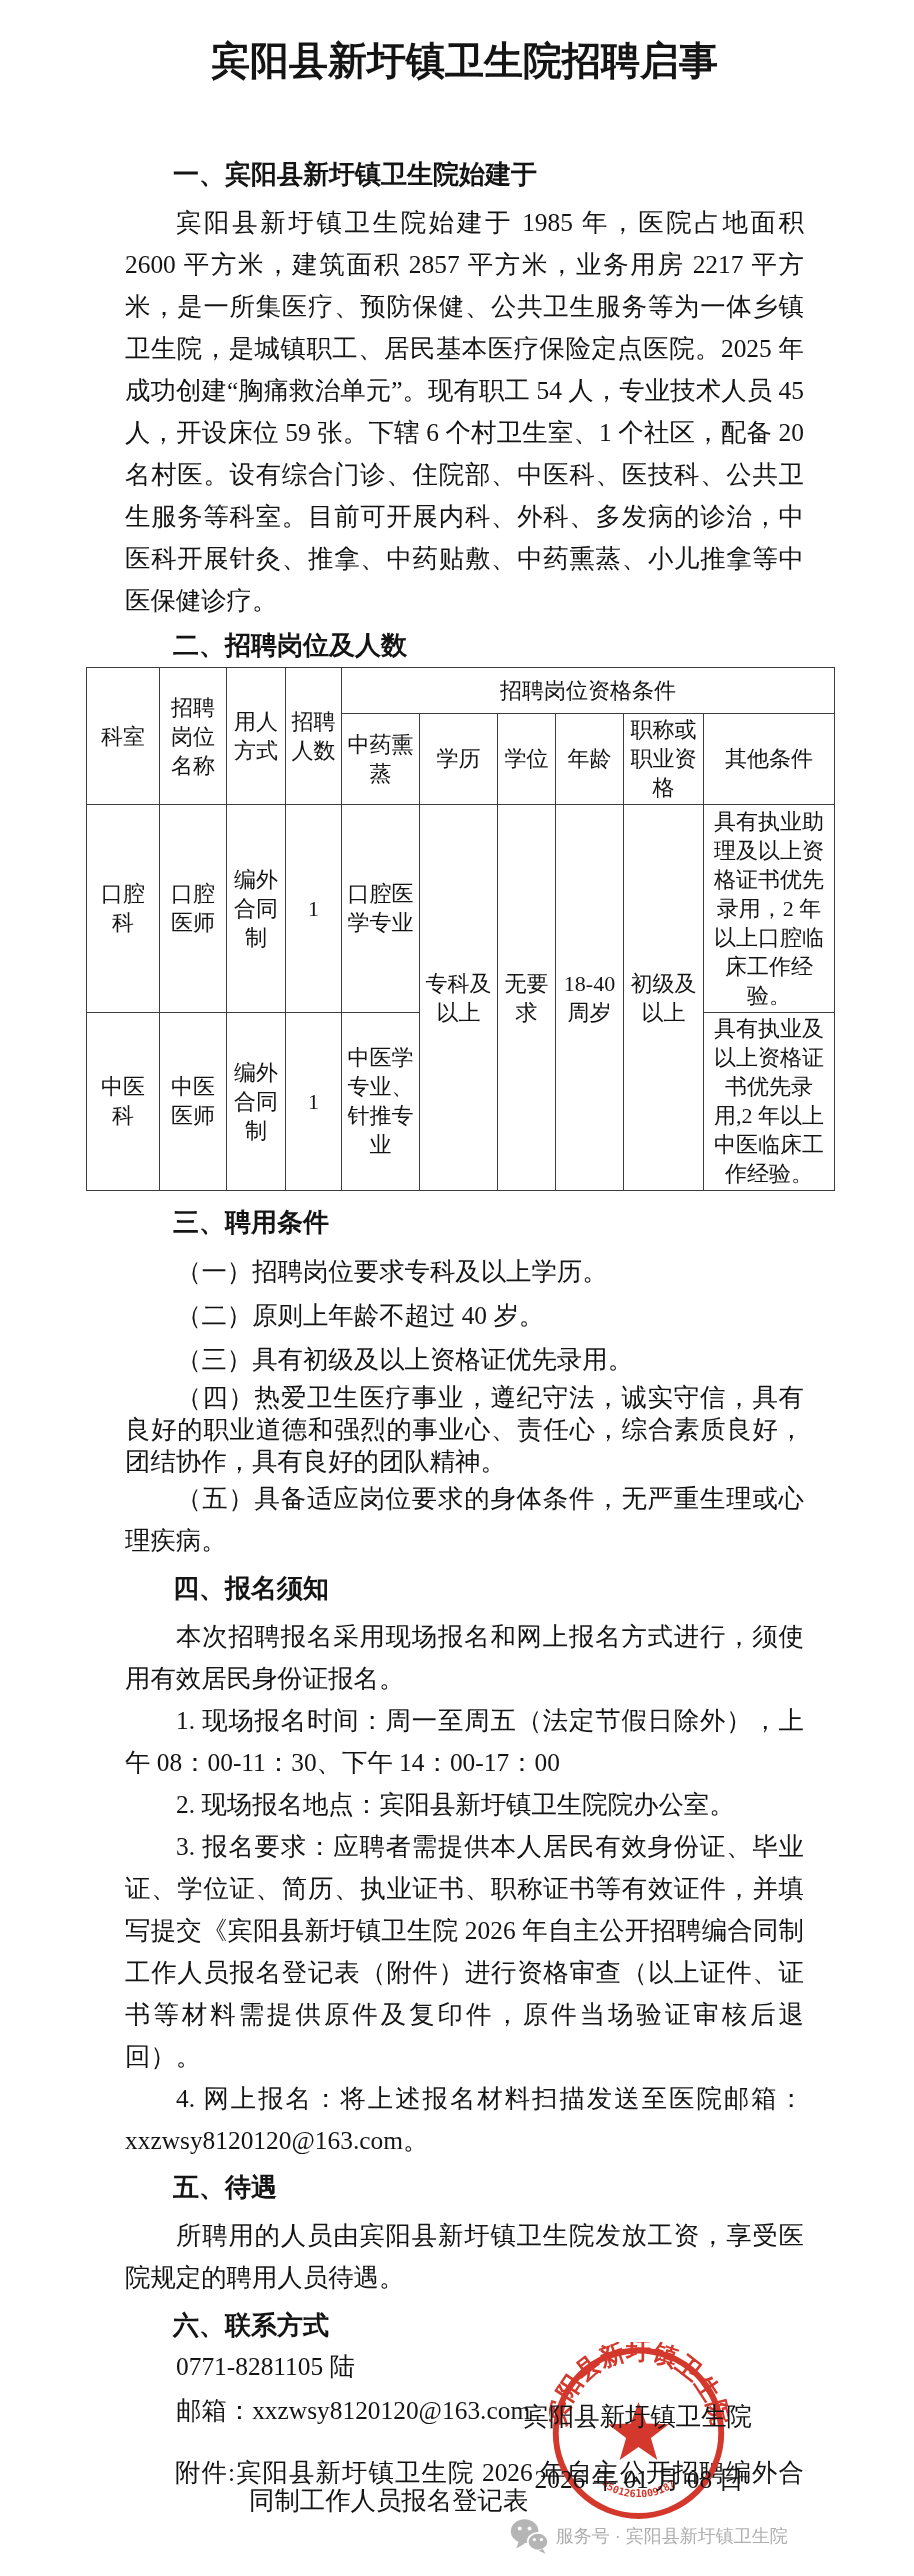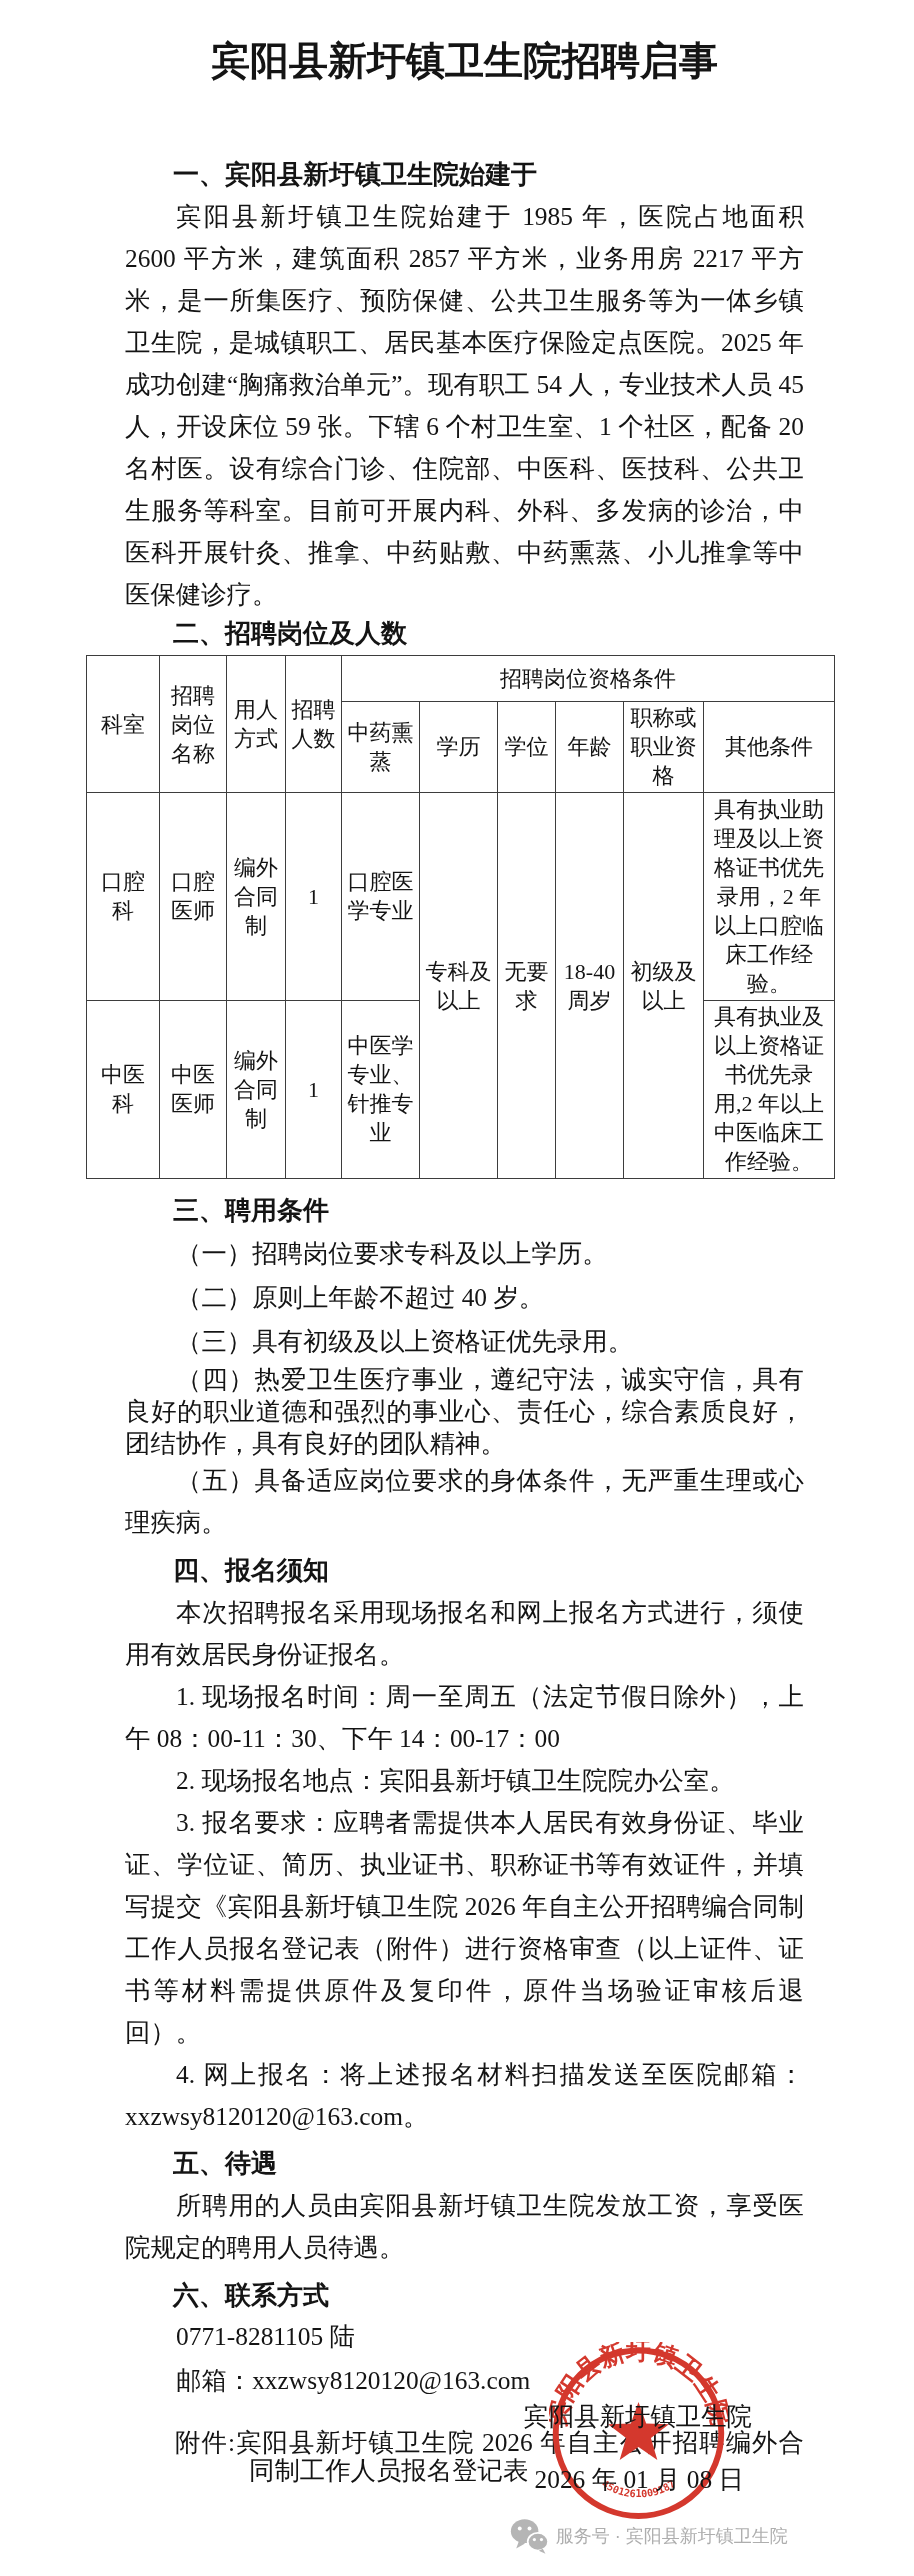--- a/index.html
+++ b/index.html
@@ -23,23 +23,23 @@
 
   .sec-heading {
     font-family: "Liberation Sans", "DejaVu Sans", sans-serif;
     font-weight: bold;
     font-size: 26px;
     line-height: 37px;
     padding-left: 48px;
   }
   .mt-84 { margin-top: 71px; }
   .mt-16 { margin-top: 13.5px; }
-  .mt-12 { margin-top: 0; }
+  .mt-12 { margin-top: 6px; }
   .mt-10 { margin-top: 8.5px; }
-  .mt-6  { margin-top: 2px; }
+  .mt-6  { margin-top: 8px; }
 
   .para {
     font-size: 25.4px;
     line-height: 42px;
     text-align: justify;
     text-indent: 51px;
     overflow-wrap: break-word;
   }
   .line {
     font-size: 25.4px;

